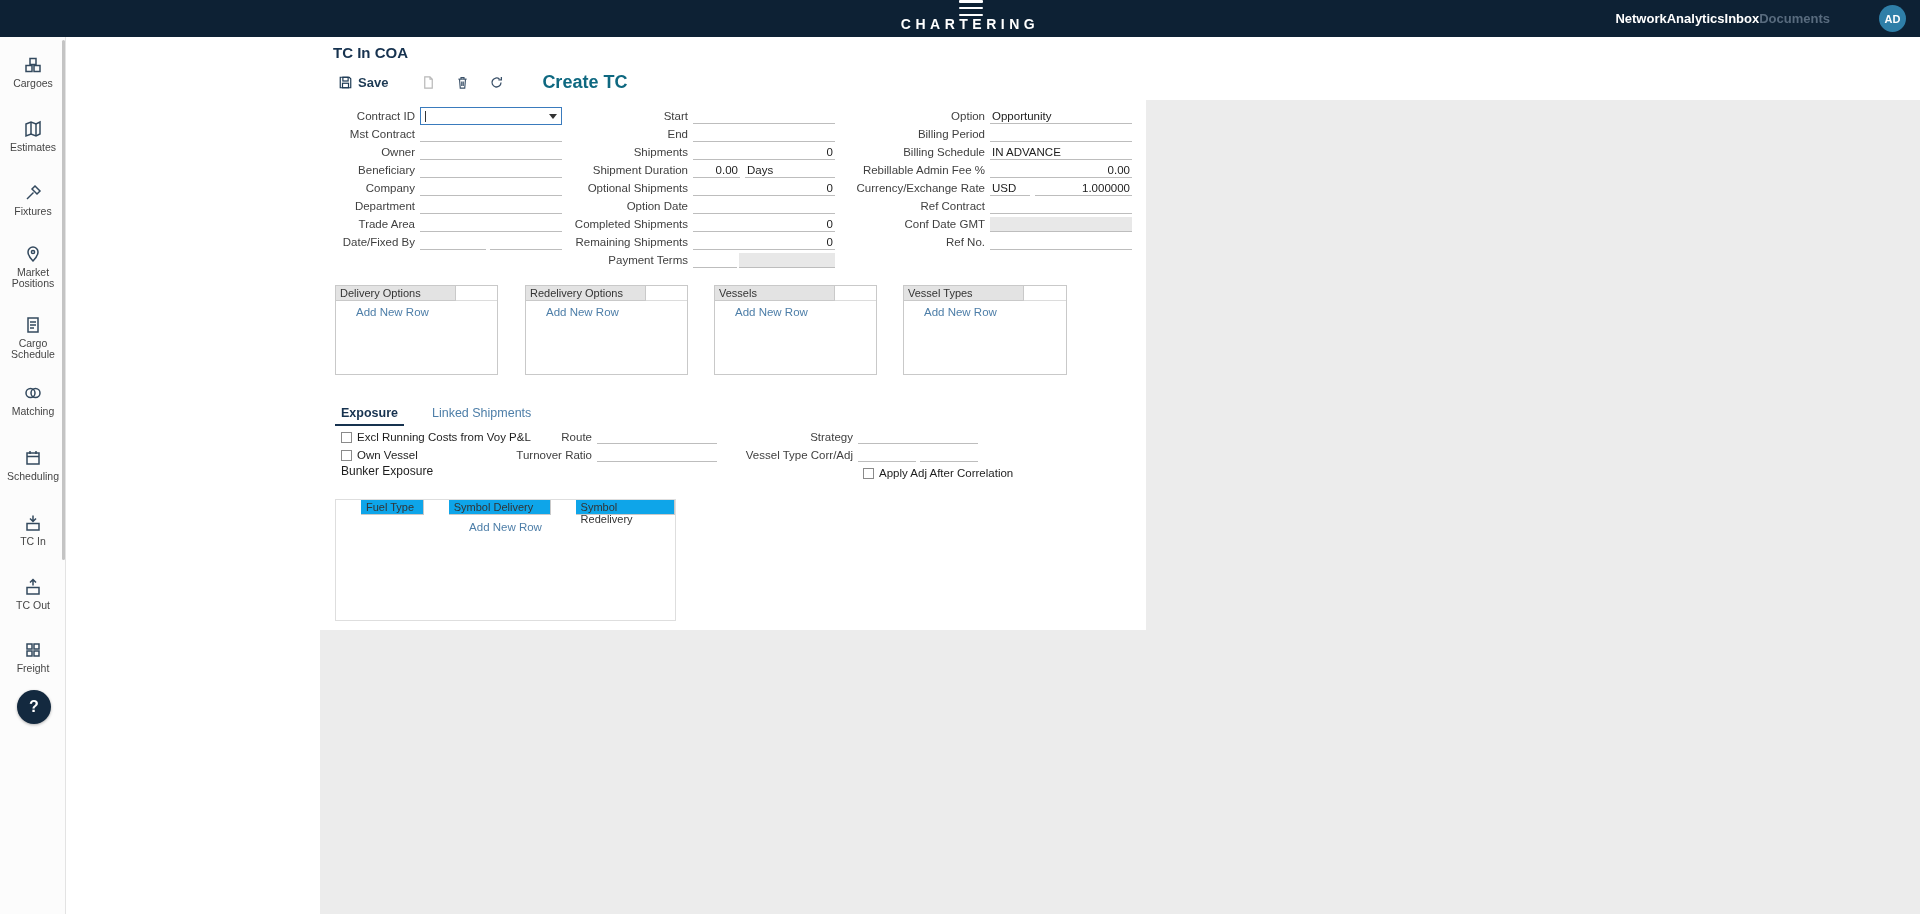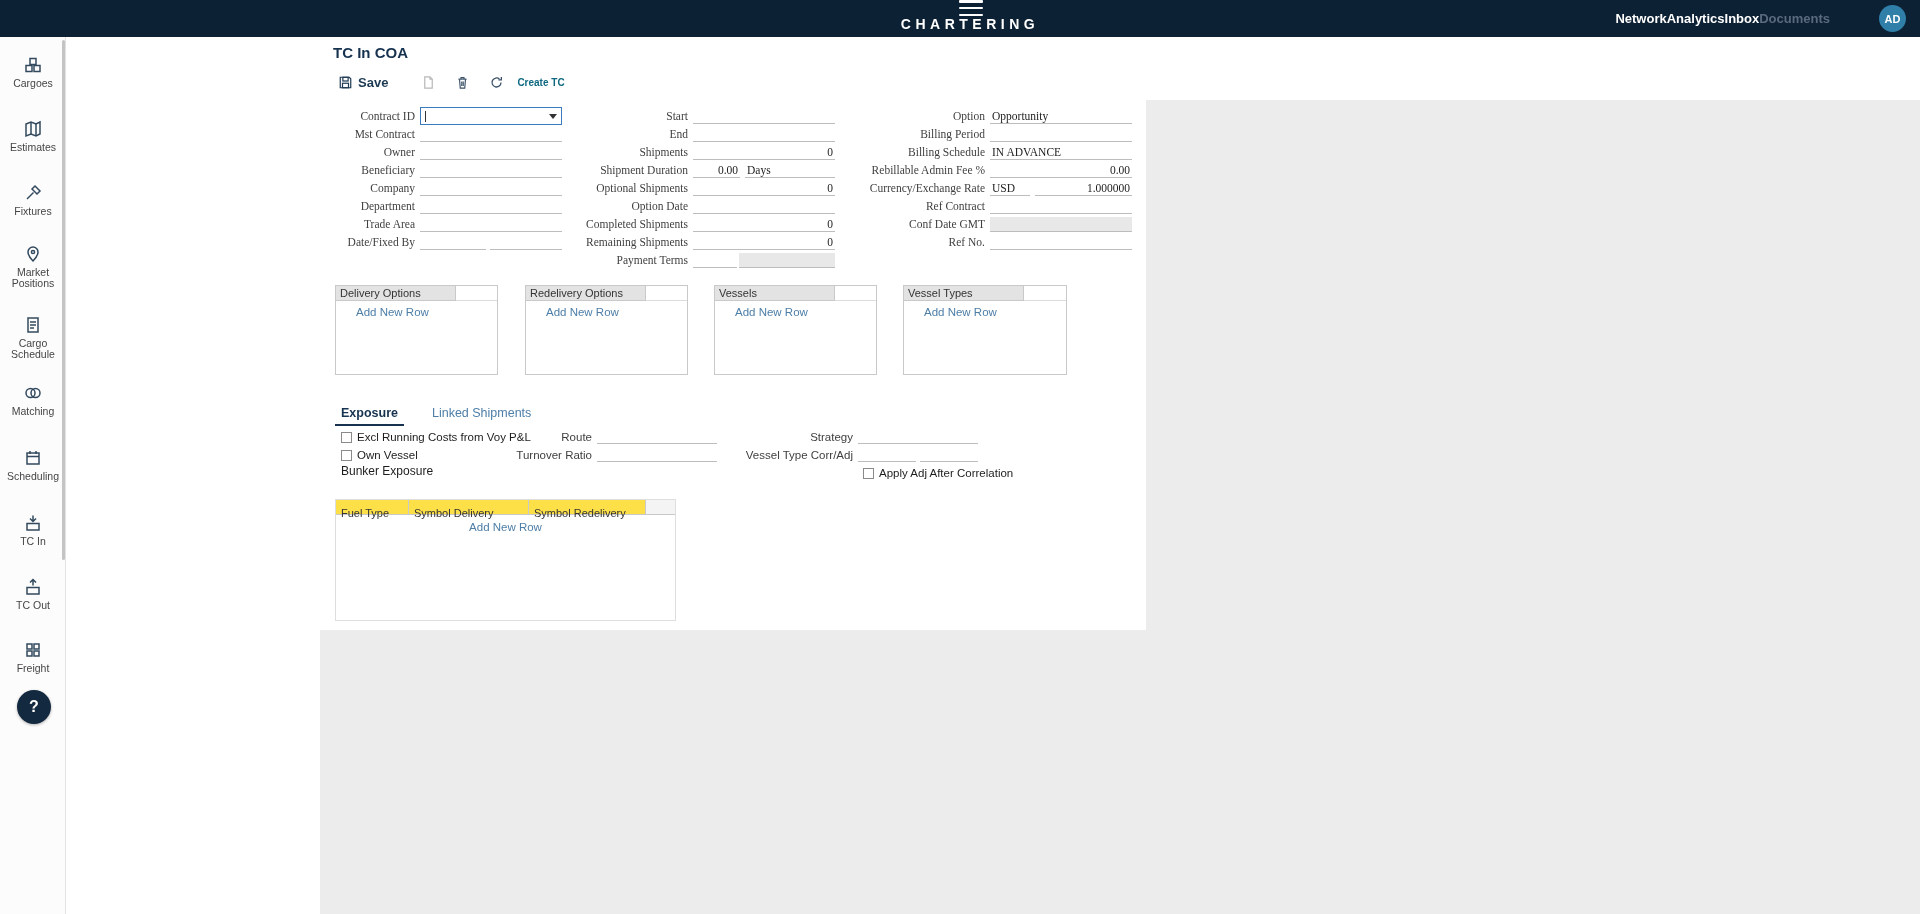--- a/index.html
+++ b/index.html
@@ -35,25 +35,25 @@
 
   .page-title { position:absolute; left:333px; top:44px; font-size:15px; font-weight:bold; color:#16324f; }
 
   
   .toolbar { position:absolute; left:337px; top:69px; height:26px; display:flex; align-items:center; }
   .tb-btn { display:flex; align-items:center; gap:5px; cursor:pointer; }
   .tb-save-label { font-size:13px; font-weight:600; color:#1d3a54; }
   .tb-icon { display:flex; align-items:center; justify-content:center; width:16px; height:16px; cursor:pointer; }
   .tb-gap-sm { margin-left:32px; }
   .tb-gap { margin-left:18px; }
-  .tb-link { margin-left:13px; font-size:10px; font-weight:600; color:#0e6880; cursor:pointer; }
+  .tb-link { margin-left:38px; font-size:18px; font-weight:600; color:#0e6880; cursor:pointer; }
 
   
   .fcol { position:absolute; top:107px; }
-  .fcol .row { display:flex; align-items:center; height:18px; font-size:11.5px;font-family:Liberation Serif, serif; }
+  .fcol .row { display:flex; align-items:center; height:18px; font-size:11.5px; }
   .lbl { text-align:right; padding-right:0; color:#3f3f3f; white-space:nowrap; }
   .c1 .lbl { width:95px; } .c2 .lbl { width:118px; } .c3 .lbl { width:130px; }
   .gap5 { width:5px; flex:none; }
   .fld { height:15px; border-bottom:1px solid #bdbdbd; display:flex; align-items:center; padding:0 2px; color:#1c1c1c; font-size:11.5px; background:#fff; cursor:text; }
   .fld.num { justify-content:flex-end; }
   .fld.disabled { background:#e8e8e8; cursor:default; }
   .w142 { width:142px; } .w120 { width:120px; } .w97 { width:97px; } .w96 { width:96px; }
   .w90 { width:90px; } .w72 { width:72px; } .w66 { width:66px; } .w58 { width:58px; }
   .w47 { width:47px; } .w44 { width:44px; } .w40 { width:40px; }
   .combo { width:142px; height:18px; border:1px solid #3a7bbd; display:flex; align-items:center; padding:0 4px; background:#fff; cursor:text; }
@@ -76,21 +76,21 @@
   
   .abs { position:absolute; }
   .chk-label { font-size:11.5px; color:#1d1d1d; }
   input.cbx { -webkit-appearance:none; appearance:none; width:11px; height:11px; border:1px solid #8a8a8a; background:#fff; cursor:pointer; margin:0; }
   .exp-lbl { font-size:11.5px; color:#3f3f3f; text-align:right; white-space:nowrap; }
 
   
   .bunker-title { position:absolute; left:341px; top:464px; font-size:12px; color:#1d1d1d; }
   .btable { position:absolute; left:335px; top:499px; width:341px; height:122px; background:#fff; border:1px solid #dedede; }
   .bt-head { display:flex; height:15px; }
-  .bt-cell { background:#fde047; border-right:1px solid #c9c9c9; border-bottom:1px solid #c9c9c9; font-size:11px; color:#333; padding:7px 5px; line-height:12px; }
+  .bt-cell { background:#0ea5e9; border-right:1px solid #c9c9c9; border-bottom:1px solid #c9c9c9; font-size:11px; color:#333; padding:1px 5px; line-height:12px;margin-left:25px; }
   .bt-c1 { width:73px; } .bt-c2 { width:120px; } .bt-c3 { width:117px; }
   .bt-fill { flex:1; border-bottom:1px solid #c9c9c9; background:#f4f4f4; }
   .bt-addrow { display:block; text-align:center; margin-top:6px; }
 </style>
 </head>
 <body>
 
 <div class="screen">
 
   <header class="topbar">

